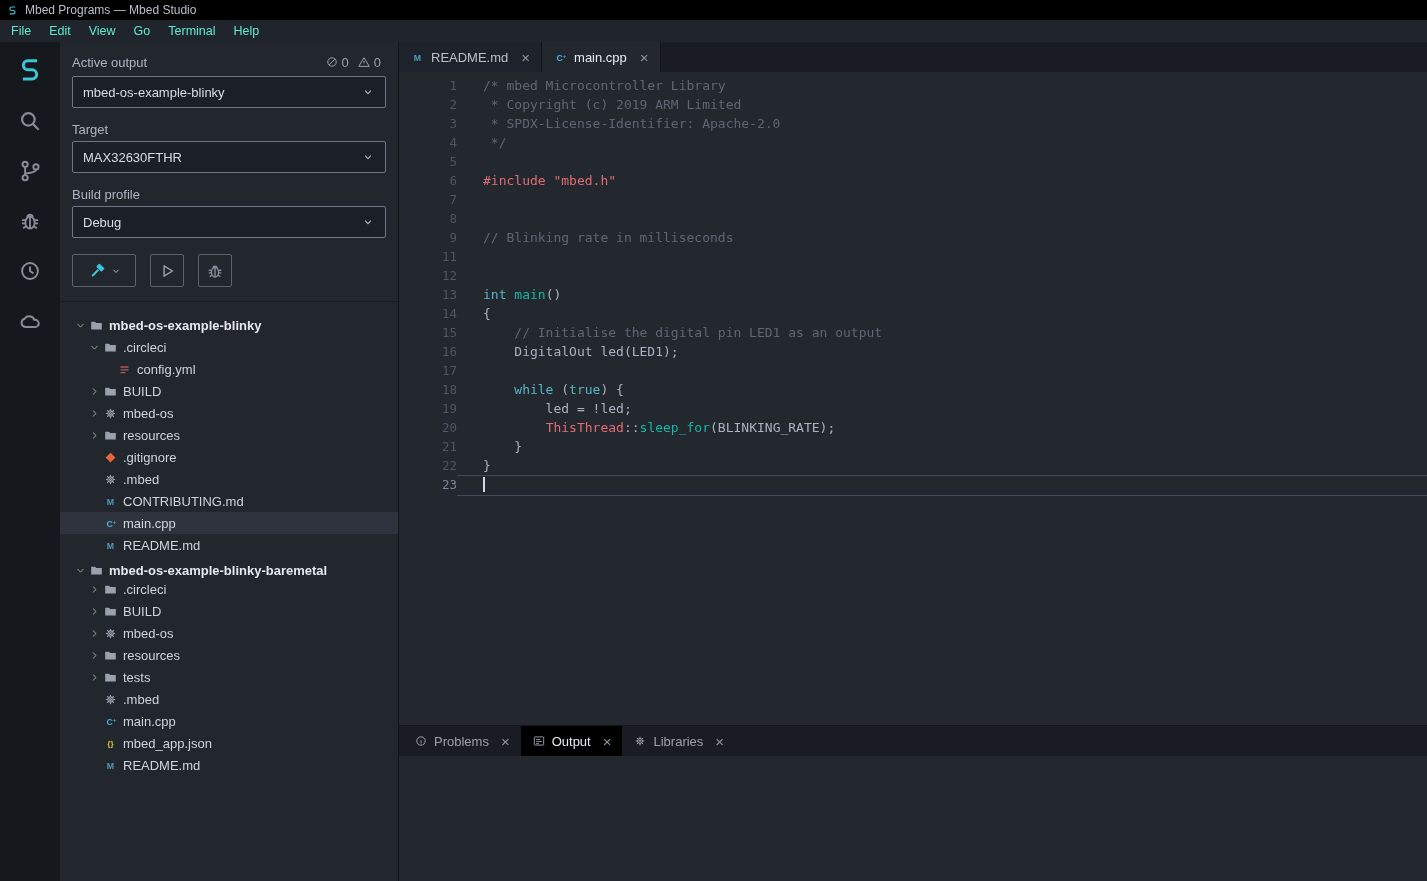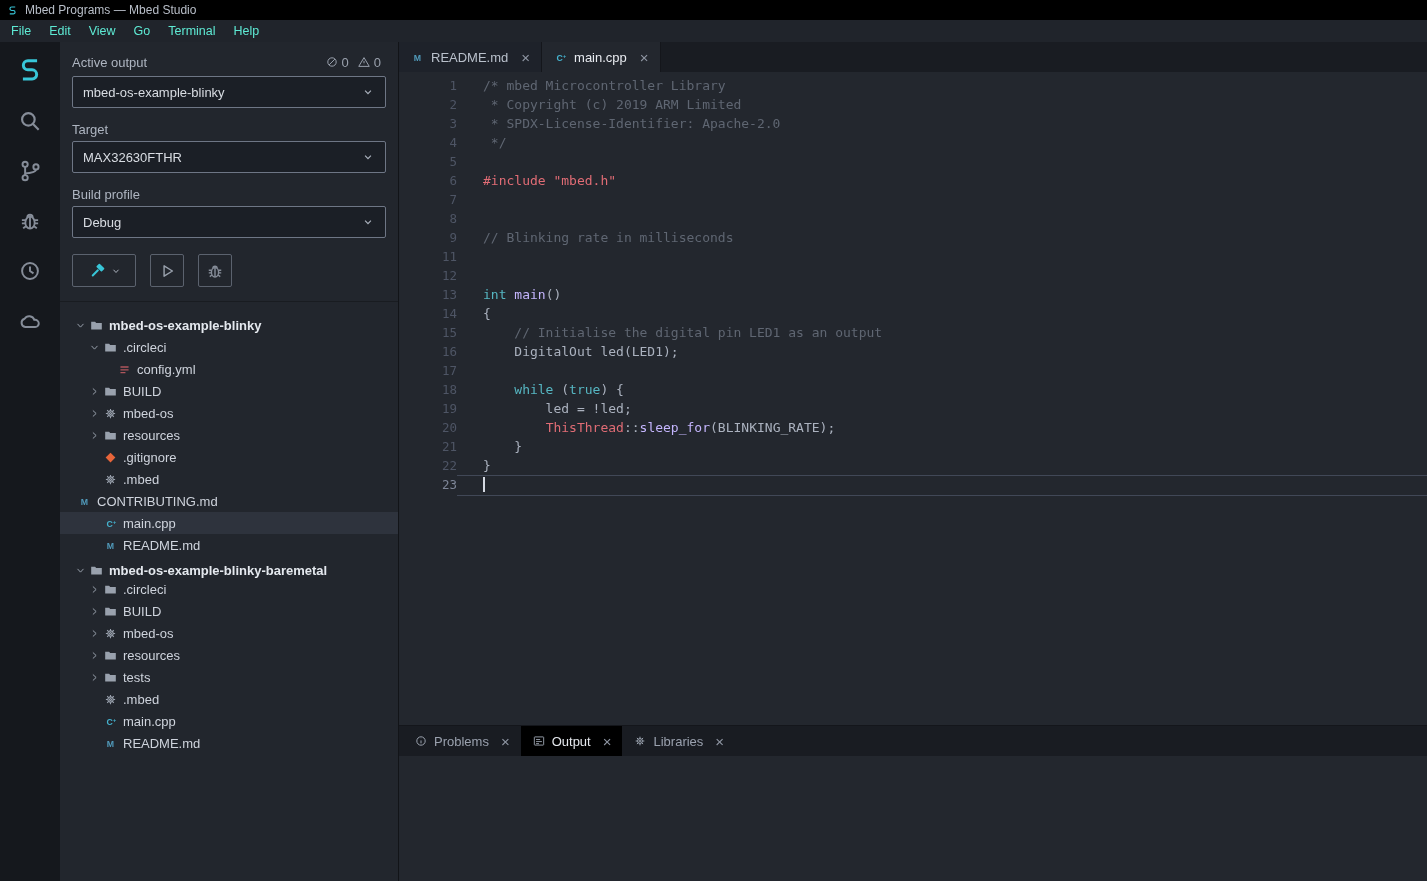--- a/index.html
+++ b/index.html
@@ -60,21 +60,21 @@
   .tab .x{color:#8f96a3;font-size:15px;margin-left:7px;line-height:1}
 
   .editor{flex:1;min-height:0;overflow:hidden;font-family:"DejaVu Sans Mono","Liberation Mono",monospace;font-size:13px;padding-top:4px}
   .crow{height:19px;display:flex;align-items:center;position:relative}
   .crow .ln{width:58px;text-align:right;color:#4e5565;flex:0 0 58px;font-size:12.5px}
   .crow .ct{margin-left:26px;white-space:pre;color:#abb2bf}
   .crow.cur::before{content:"";position:absolute;left:58px;right:0;top:0;height:19px;border-top:1px solid #414857;border-bottom:1px solid #414857;pointer-events:none}
   .crow.cur .ln{color:#7e8698}
   .caret{display:inline-block;width:1.5px;height:15px;background:#d4d9e2;vertical-align:-3px}
   .t-p{color:#abb2bf}.t-c{color:#5f6672}.t-d{color:#e06c75}.t-s{color:#e06c75}
-  .t-m{color:#45c6d6}.t-n{color:#d19a66}.t-k{color:#56b6c2}.t-f{color:#c4b5fd}.t-ns{color:#e06c75}
+  .t-m{color:#45c6d6}.t-n{color:#d19a66}.t-k{color:#56b6c2}.t-f{color:#14b8a6}.t-ns{color:#e06c75}
 
   
   .panel{height:156px;flex:0 0 auto;display:flex;flex-direction:column;background:#23272e;border-top:1px solid #14161b}
   .paneltabs{height:30px;background:#191c22;display:flex;align-items:stretch;padding-left:4px;flex:0 0 auto}
   .ptab{display:flex;align-items:center;gap:6px;padding:0 11px;font-size:13px;color:#9aa1ae;cursor:default}
   .ptab.active{background:#000000;color:#e6e9ee}
   .ptab svg{width:14px;height:14px}
   .ptab .x{font-size:15px;margin-left:6px;line-height:1;color:#8f96a3}
   .panelbody{flex:1;font-family:"DejaVu Sans Mono","Liberation Mono",monospace;font-size:13px;color:#ced3da;padding:9px 6px}
 </style>
@@ -385,21 +385,21 @@
           </div>
           <div class="trow" style="padding-left: 26px;">
             <span class="chev"></span>
             <span class="ficon">
               <svg>
                 <use href="#i-gear"></use>
               </svg>
             </span>
             <span class="lbl">.mbed</span>
           </div>
-          <div class="trow" style="">
+          <div class="trow" style="padding-left: 26px;">
             <span class="chev"></span>
             <span class="ficon">
               <svg>
                 <use href="#i-md"></use>
               </svg>
             </span>
             <span class="lbl">CONTRIBUTING.md</span>
           </div>
           <div class="trow sel" style="padding-left: 26px;">
             <span class="chev"></span>
@@ -507,20 +507,29 @@
             <span class="lbl">.mbed</span>
           </div>
           <div class="trow" style="padding-left: 26px;">
             <span class="chev"></span>
             <span class="ficon">
               <svg>
                 <use href="#i-cpp"></use>
               </svg>
             </span>
             <span class="lbl">main.cpp</span>
+          </div>
+          <div class="trow" style="padding-left: 26px;">
+            <span class="chev"></span>
+            <span class="ficon">
+              <svg>
+                <use href="#i-json"></use>
+              </svg>
+            </span>
+            <span class="lbl">mbed_app.json</span>
           </div>
           <div class="trow" style="padding-left: 26px;">
             <span class="chev"></span>
             <span class="ficon">
               <svg>
                 <use href="#i-md"></use>
               </svg>
             </span>
             <span class="lbl">README.md</span>
           </div>

